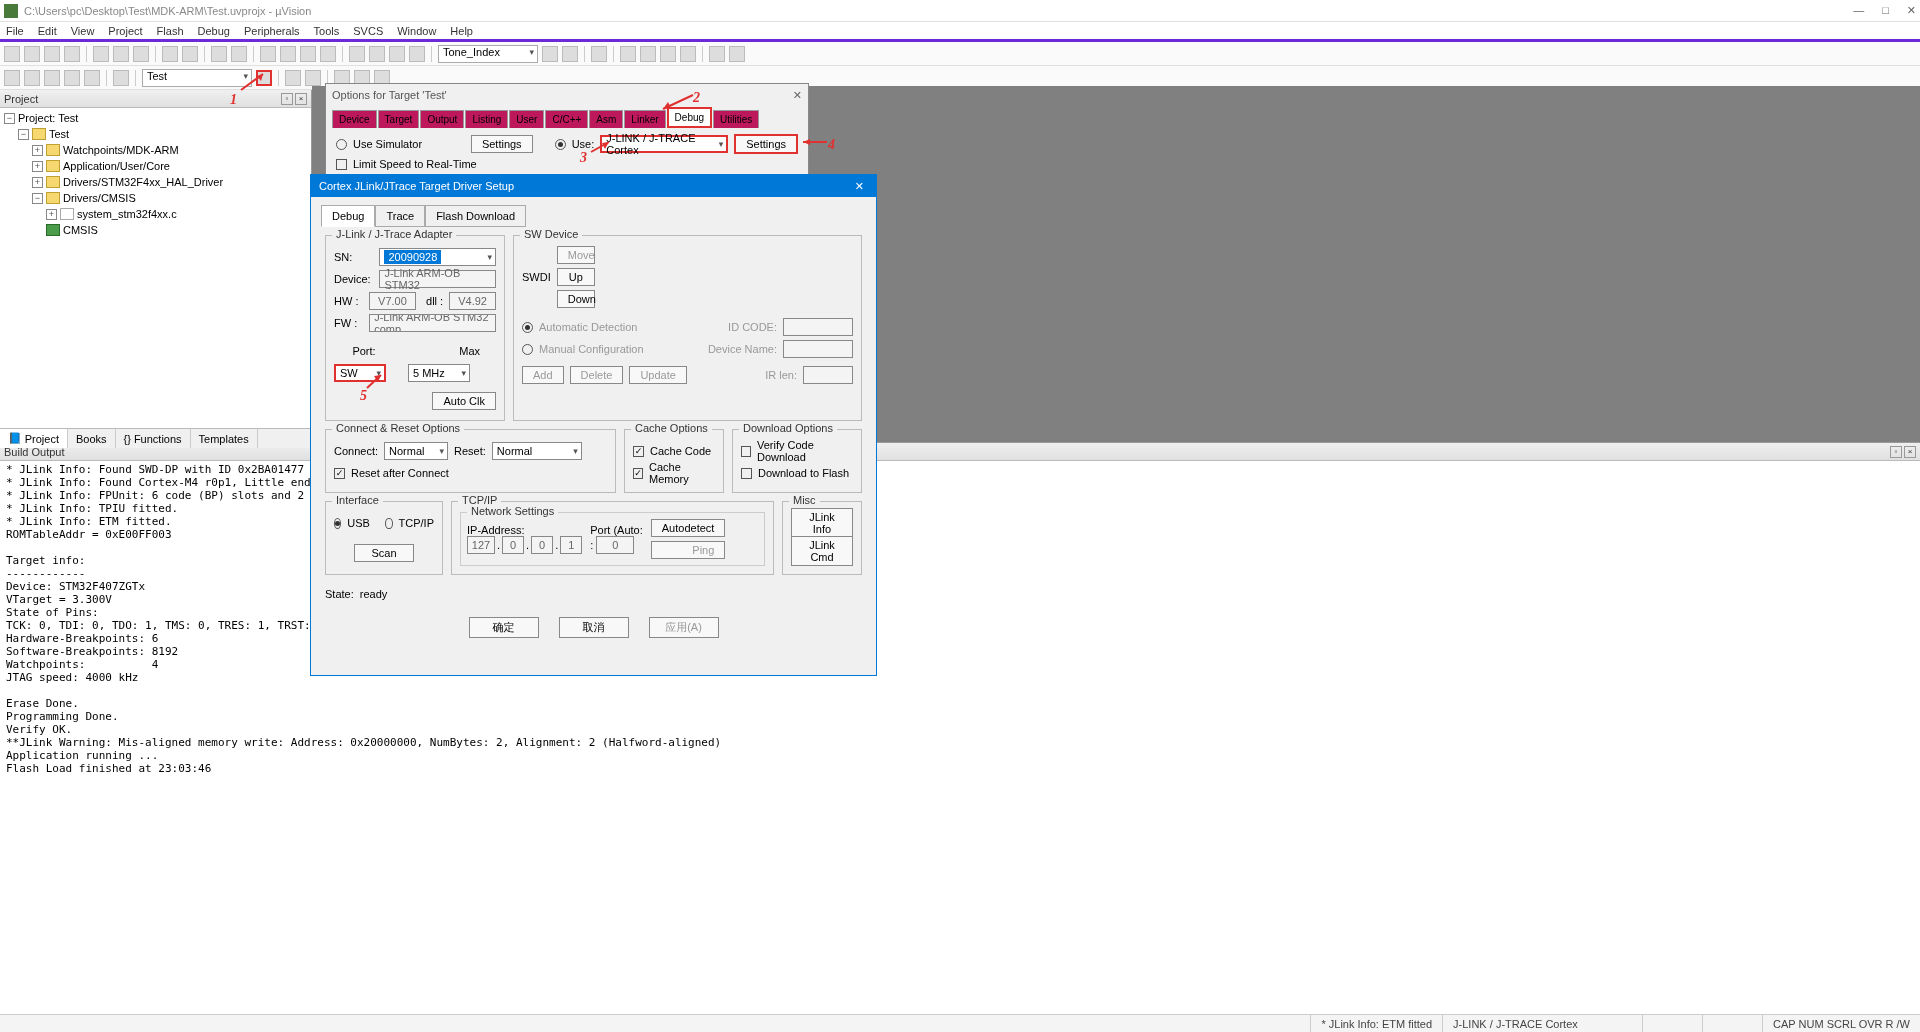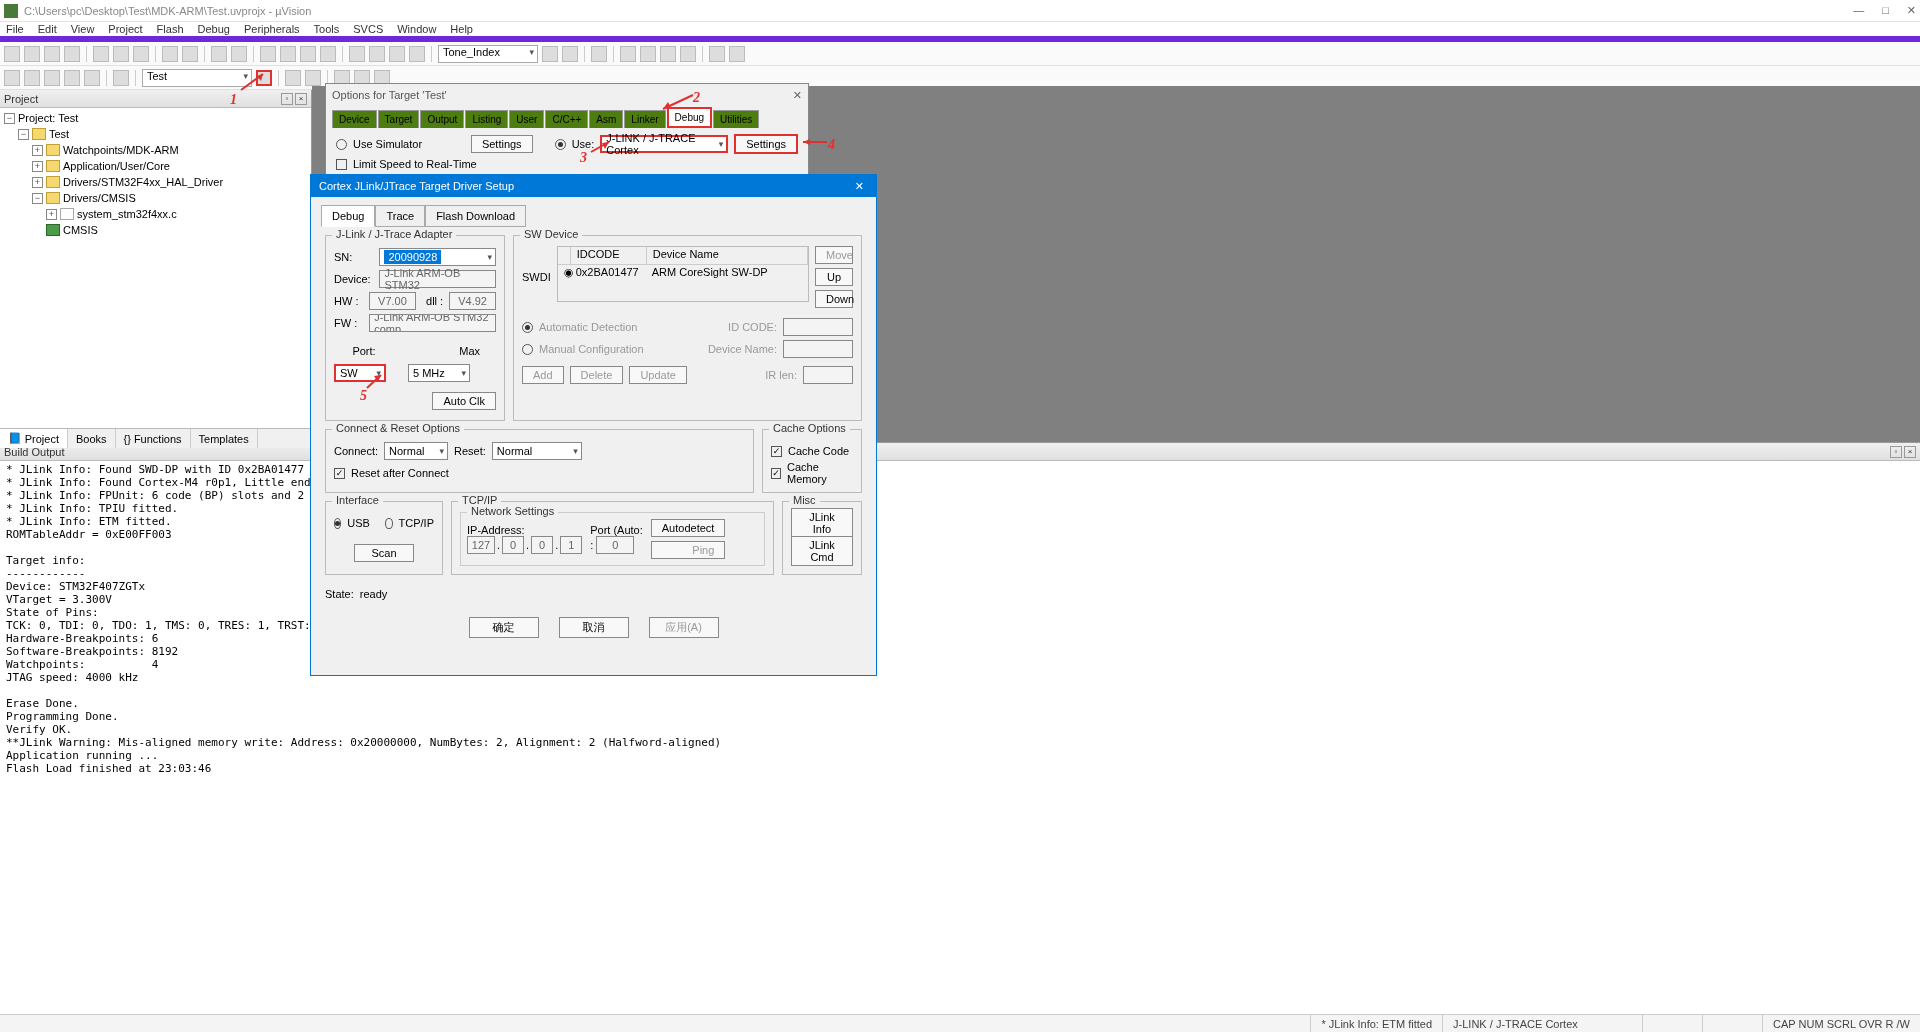--- a/index.html
+++ b/index.html
@@ -6,21 +6,21 @@
 body { background: #fff; width: 1920px; height: 1032px; overflow: hidden; position: relative; }
 
 
 .titlebar { height: 22px; background: #fff; display: flex; align-items: center; padding: 0 4px; color: #888; border-bottom: 1px solid #e0e0e0; }
 .titlebar .app-icon { width: 14px; height: 14px; background: #4a7a3a; margin-right: 6px; }
 .titlebar .title-text { flex: 1; }
 .titlebar .win-btns { display: flex; gap: 18px; color: #666; }
 .titlebar .win-btns span { cursor: pointer; }
 
 
-.menubar { height: 20px; display: flex; align-items: center; padding: 0 6px; gap: 14px; color: #333; border-bottom: 6px solid #6d28d9; }
+.menubar { height: 20px; display: flex; align-items: center; padding: 0 6px; gap: 14px; color: #333; border-bottom: 3px solid #6d28d9; }
 .menubar span { cursor: pointer; }
 
 
 .toolbar { height: 24px; display: flex; align-items: center; padding: 0 4px; gap: 4px; border-bottom: 1px solid #e0e0e0; background: #fafafa; }
 .tb-btn { width: 16px; height: 16px; background: #ddd; border: 1px solid #bbb; cursor: pointer; }
 .tb-sep { width: 1px; height: 16px; background: #ccc; margin: 0 2px; }
 .tb-combo { height: 18px; border: 1px solid #aaa; background: #fff; padding: 0 18px 0 4px; min-width: 100px; position: relative; }
 .tb-combo::after { content: "▾"; position: absolute; right: 3px; top: 1px; font-size: 9px; color: #555; }
 
 
@@ -42,21 +42,21 @@
 .panel-tabs { height: 20px; display: flex; border-top: 1px solid #bbb; background: #f0f0f0; }
 .panel-tab { padding: 2px 8px; border-right: 1px solid #ccc; display: flex; align-items: center; gap: 3px; cursor: pointer; }
 .panel-tab.active { background: #fff; }
 
 
 .options-dlg { position: absolute; left: 325px; top: 83px; width: 484px; height: 95px; background: #f0f0f0; border: 1px solid #888; z-index: 3; }
 .options-dlg .dlg-title { height: 22px; display: flex; align-items: center; padding: 0 6px; color: #555; }
 .options-dlg .dlg-title .spacer { flex: 1; }
 .options-dlg .dlg-title .dx { cursor: pointer; color: #666; }
 .opt-tabs { height: 22px; display: flex; align-items: flex-end; padding: 0 6px; }
-.opt-tab { padding: 3px 6px; border: 1px solid #999; border-bottom: none; background: #4d7c0f; margin-right: 1px; cursor: pointer; font-size: 10px; }
+.opt-tab { padding: 3px 6px; border: 1px solid #999; border-bottom: none; background: #be185d; margin-right: 1px; cursor: pointer; font-size: 10px; }
 .opt-tab.active { background: #fff; }
 .opt-tab.hl { border: 2px solid #e03030; }
 .opt-body { padding: 6px 10px; background: #f0f0f0; }
 .opt-row { display: flex; align-items: center; height: 20px; gap: 6px; }
 .radio { width: 11px; height: 11px; border: 1px solid #555; border-radius: 50%; display: inline-flex; align-items: center; justify-content: center; }
 .radio.checked::after { content: ""; width: 5px; height: 5px; background: #333; border-radius: 50%; }
 .chk { width: 11px; height: 11px; border: 1px solid #555; display: inline-flex; align-items: center; justify-content: center; font-size: 9px; }
 .btn { padding: 2px 10px; border: 1px solid #888; background: #f8f8f8; cursor: pointer; }
 .btn.hl { border: 2px solid #e03030; }
 .combo { border: 1px solid #888; background: #fff; height: 18px; padding: 0 18px 0 4px; position: relative; display: inline-flex; align-items: center; }
@@ -339,32 +339,20 @@
             <span class="btn">Auto Clk</span>
           </div>
       </div>
 
       <div class="groupbox" style="flex:1;">
         <div class="legend">SW Device</div>
         <div style="display:flex; gap:6px;">
           <div style="display:flex;align-items:center">
               <span>SWDI</span>
             </div>
-          <div class="sw-table" style="flex:1">
-            <div class="sw-th">
-                <div style="width:12px"></div>
-                <div style="width:76px">IDCODE</div>
-                <div style="flex:1">Device Name</div>
-              </div>
-            <div class="sw-tr">
-                <div style="width:12px">◉</div>
-                <div style="width:76px">0x2BA01477</div>
-                <div>ARM CoreSight SW-DP</div>
-              </div>
-          </div>
           <div style="display:flex;flex-direction:column;gap:4px">
             <span class="btn disabled" style="width:38px;text-align:center">Move</span>
             <span class="btn" style="width:38px;text-align:center">Up</span>
             <span class="btn" style="width:38px;text-align:center">Down</span>
           </div>
         </div>
         <div class="gb-row" style="margin-top:8px">
             <span class="radio checked disabled"></span>
             <span class="disabled">Automatic Detection</span>
             <span style="flex:1"></span>
@@ -405,20 +393,31 @@
       </div>
       <div class="groupbox" style="width:100px">
         <div class="legend">Cache Options</div>
         <div class="gb-row">
             <span class="chk">✓</span>
             <span>Cache Code</span>
           </div>
         <div class="gb-row">
             <span class="chk">✓</span>
             <span>Cache Memory</span>
+          </div>
+      </div>
+      <div class="groupbox" style="width:130px">
+        <div class="legend">Download Options</div>
+        <div class="gb-row">
+            <span class="chk"></span>
+            <span>Verify Code Download</span>
+          </div>
+        <div class="gb-row">
+            <span class="chk"></span>
+            <span>Download to Flash</span>
           </div>
       </div>
     </div>
 
     <div style="display:flex; gap:8px;">
       <div class="groupbox" style="width:118px">
         <div class="legend">Interface</div>
         <div class="gb-row">
             <span class="radio checked"></span>
             <span>USB</span>

